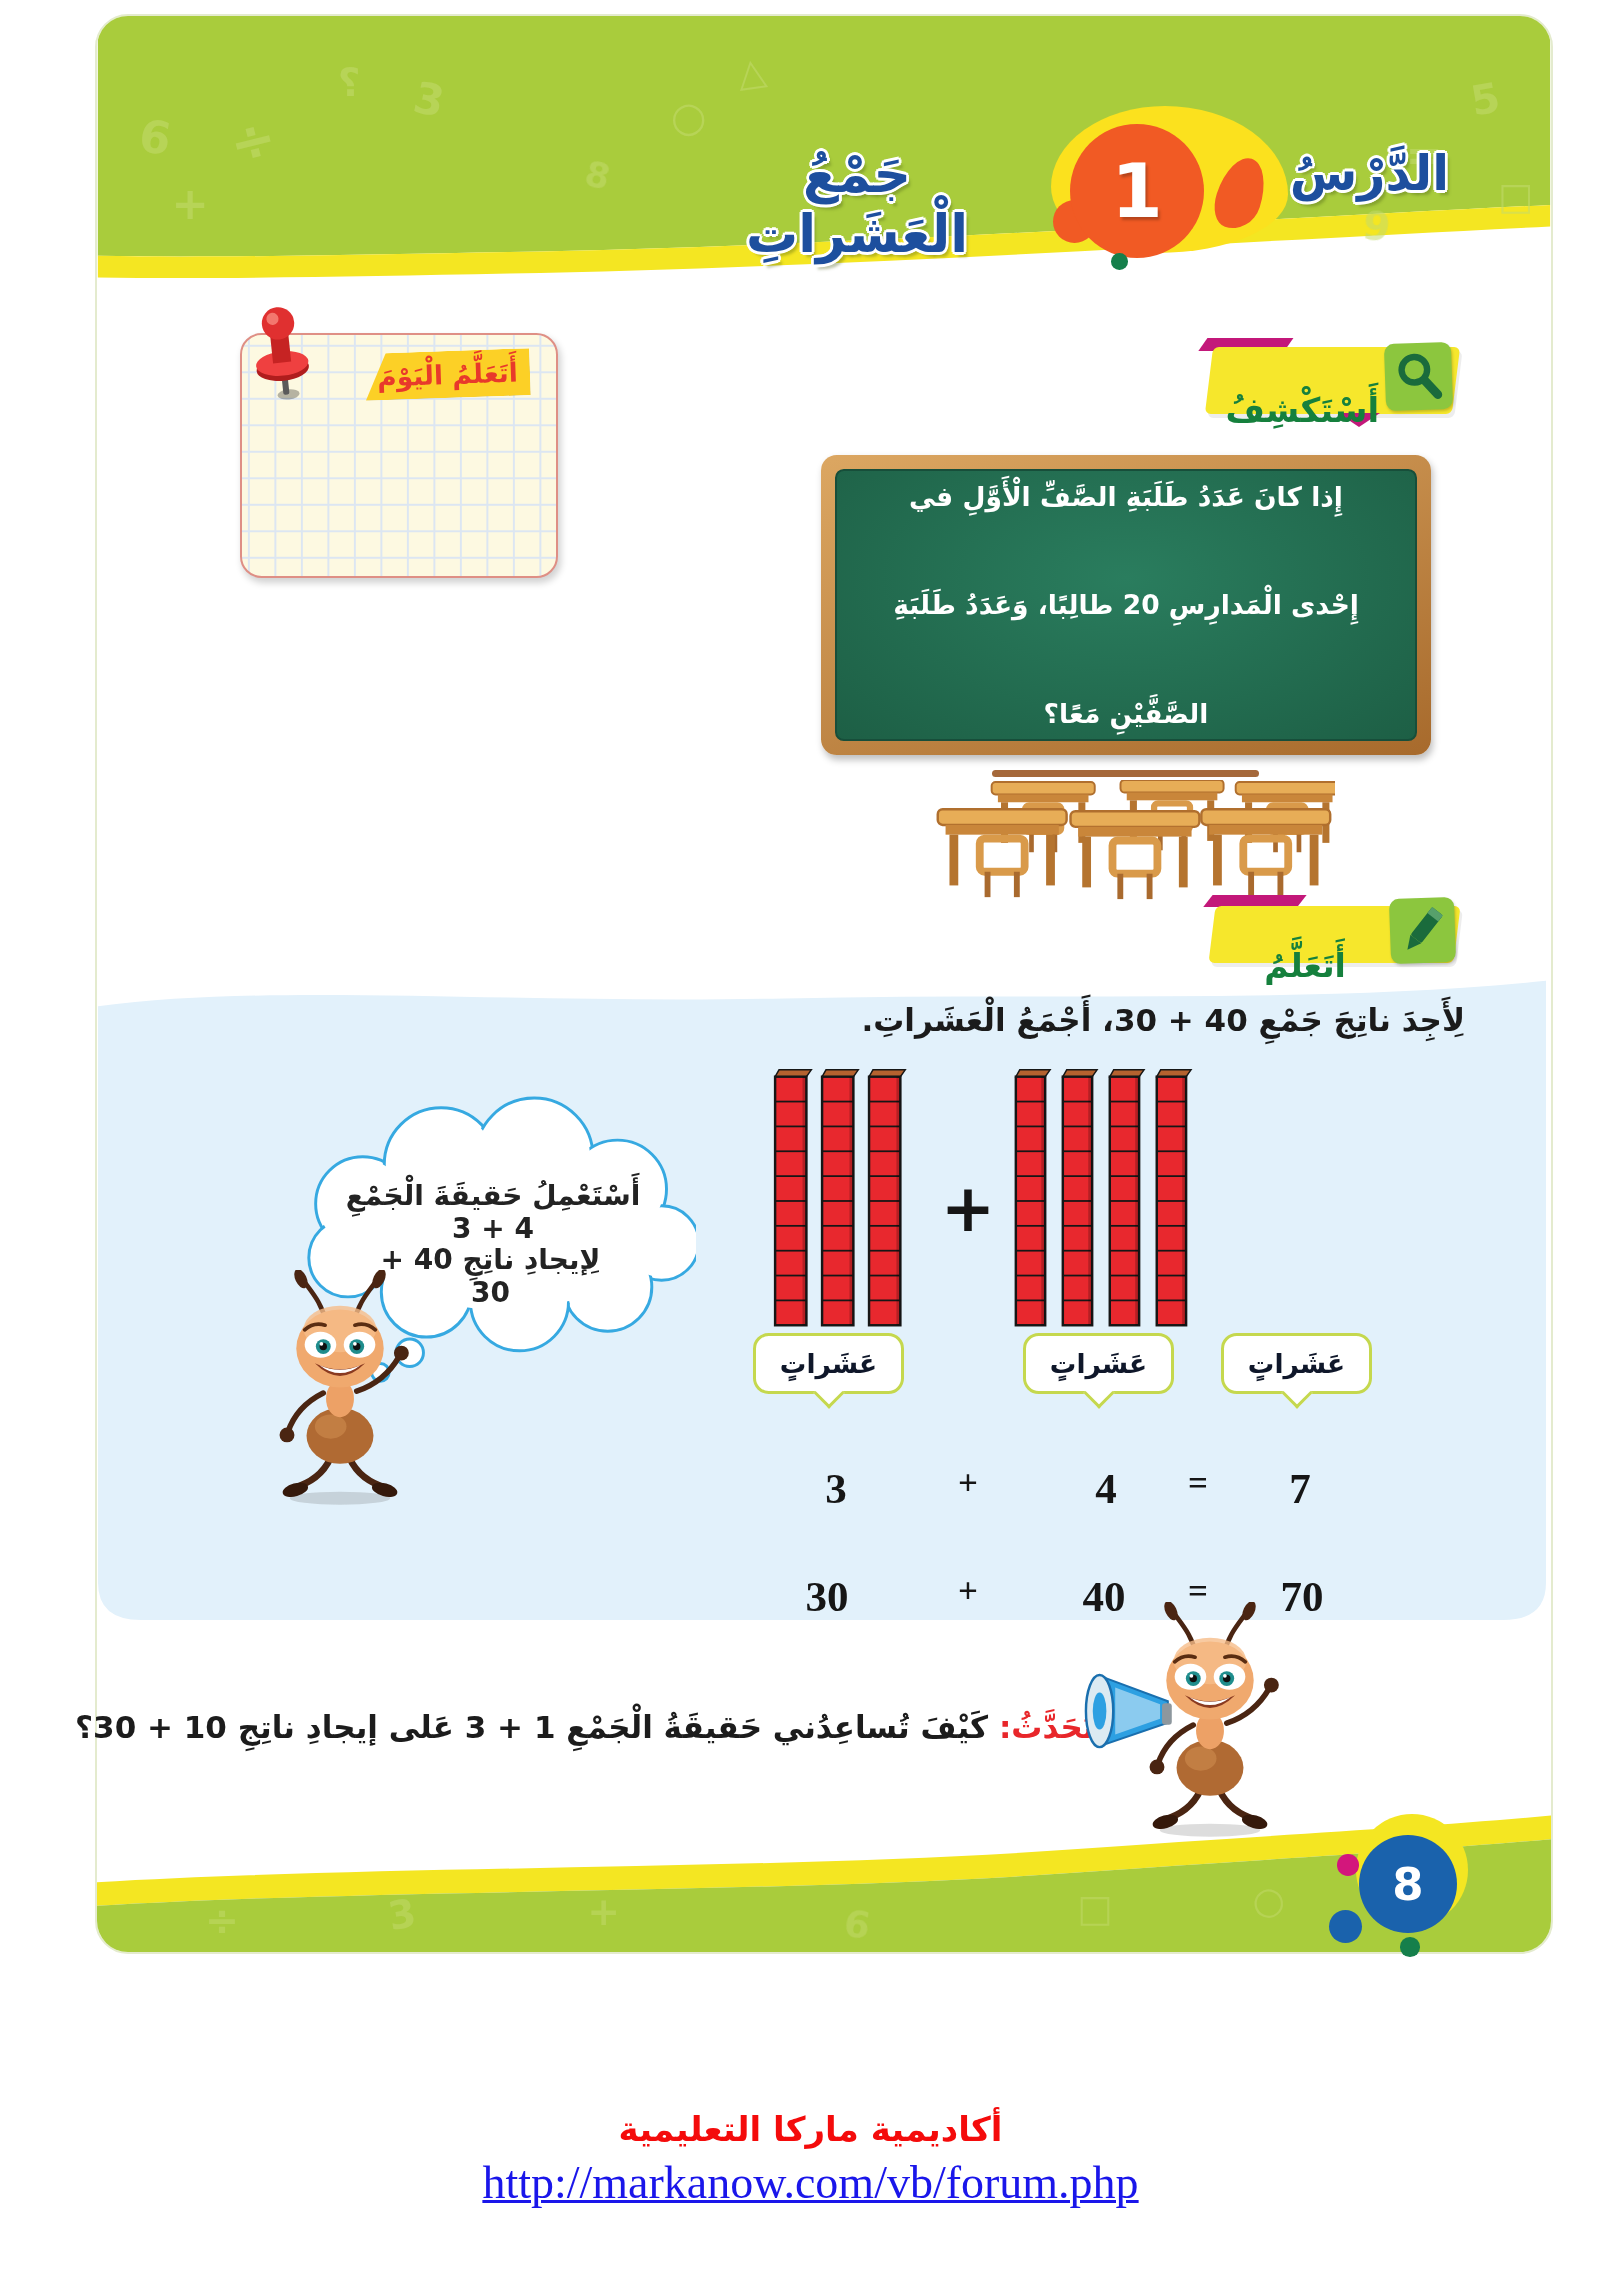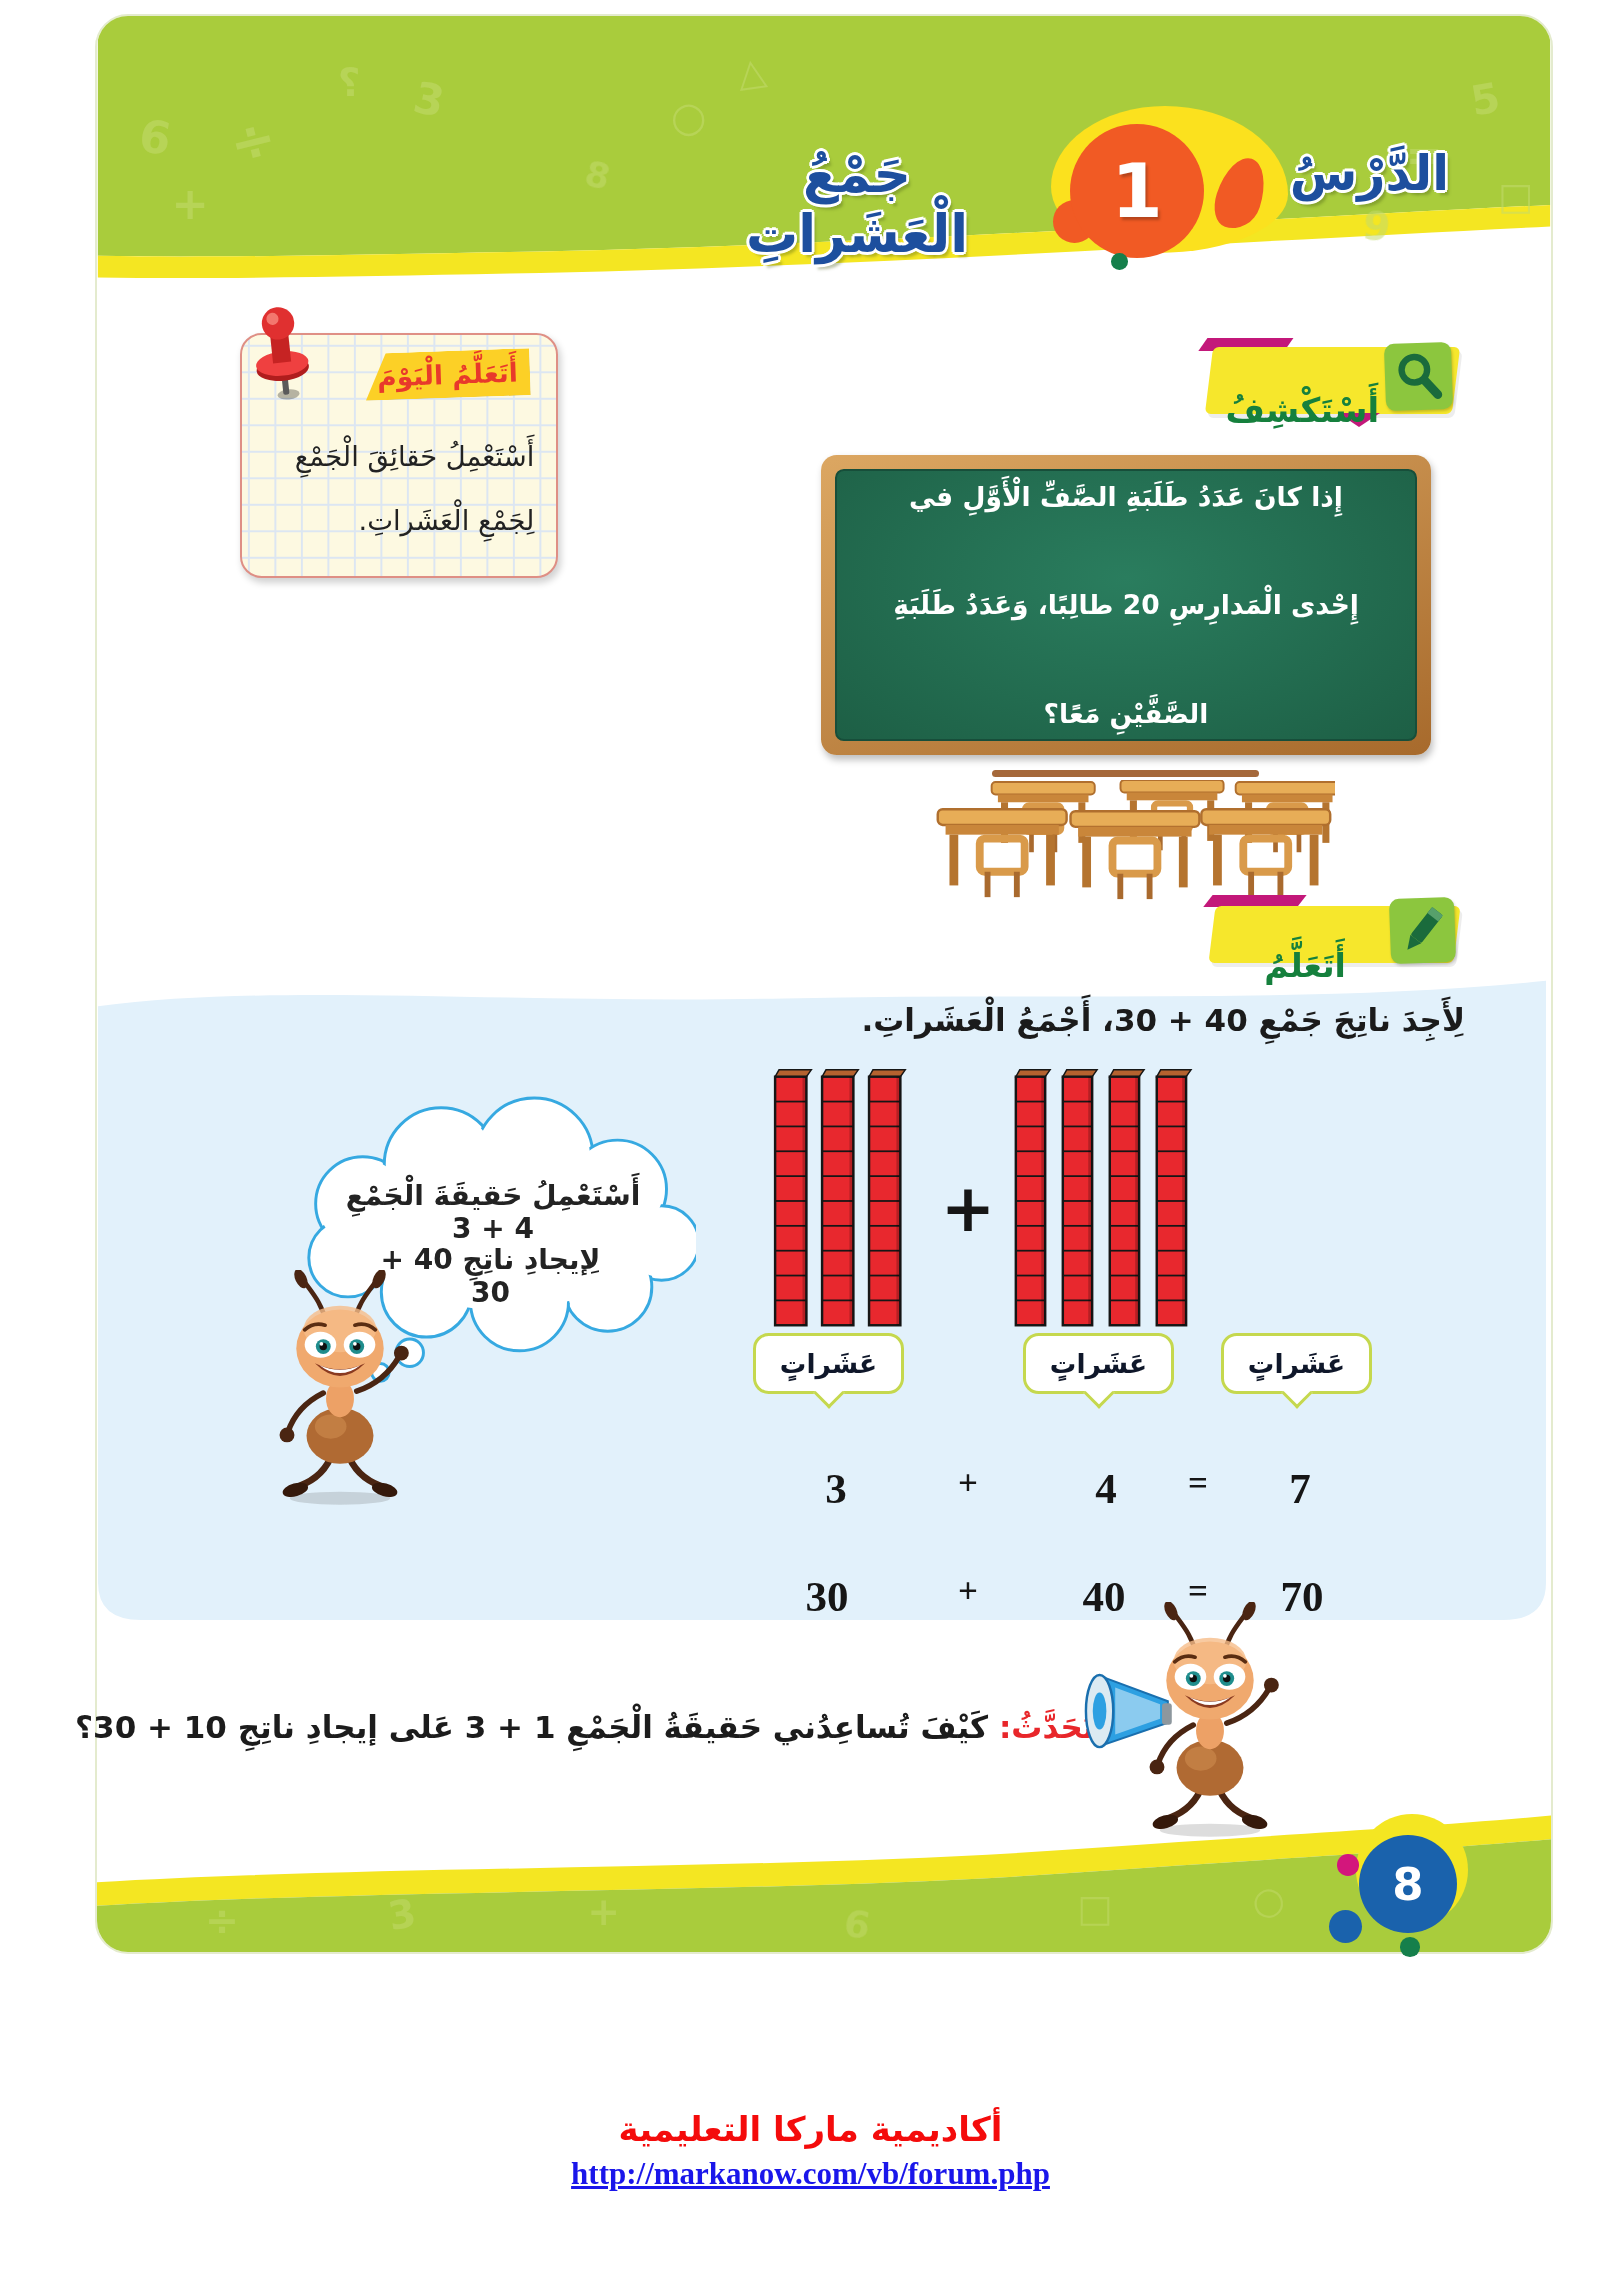--- a/index.html
+++ b/index.html
@@ -57,21 +57,21 @@
   .bubble-line{position:absolute;text-align:center;font-size:28px;font-weight:bold;
       color:#232323;direction:rtl;}
   .talk-line{position:absolute;direction:rtl;white-space:nowrap;font-size:31px;
       font-weight:bold;color:#1c1c1c;}
   .talk-label{color:#e8262a;}
   .pgnum{position:absolute;color:#fff;font-size:45px;font-weight:bold;}
   .footer-academy{position:absolute;left:0;width:100%;top:2109px;text-align:center;
       color:#f40b0b;font-weight:bold;font-size:34px;direction:rtl;}
   .footer-url{position:absolute;left:0;width:100%;top:2156px;text-align:center;
       font-family:"Liberation Serif","DejaVu Serif",serif;
-      color:#1a16ea;font-weight:bold;font-size:31px;}
+      color:#1a16ea;font-weight:normal;font-size:46px;}
   .footer-url a{color:#1a16ea;text-decoration:underline;text-decoration-thickness:2.9px;cursor:pointer;}
 </style>
 </head>
 <body>
 
 <svg width="0" height="0" style="position:absolute">
   <defs>
     <g id="ant-g">
       <ellipse cx="100" cy="245" rx="54" ry="7" fill="rgba(100,100,100,.22)"></ellipse>
       <path d="M86,58 C80,34 70,24 60,10" stroke="#4a2512" stroke-width="5" fill="none" stroke-linecap="round"></path>
@@ -150,24 +150,20 @@
 <div class="circle" style="left:1117px;top:159px;width:20.6px;height:20.6px;background:#d3167c"></div>
 <div class="circle" style="left:1070px;top:124px;width:134px;height:134px;background:#f15a24;display:flex;align-items:center;justify-content:center">
   <span style="color:#fff;font-size:74px;font-weight:bold;text-shadow:2px 2.9px 2.9px rgba(0,0,0,.25)">1</span>
 </div>
 <div class="circle" style="left:1111px;top:253px;width:16.7px;height:16.7px;background:#157f4b"></div>
 
 <div class="abs hdr" style="left:720px;top:144px;width:274px;text-align:center;font-size:52px;direction:rtl">جَمْعُ الْعَشَراتِ</div>
 
 <div class="today-box">
   <div class="today-banner">أَتَعَلَّمُ الْيَوْمَ</div>
-  <div class="today-text">
-    <div>أَسْتَعْمِلُ حَقائِقَ الْجَمْعِ</div>
-    <div>لِجَمْعِ الْعَشَراتِ.</div>
-  </div>
 </div>
 <svg class="abs" style="left:245px;top:306px" width="73" height="96" viewBox="0 0 70 95">
   <g transform="rotate(-6 35 50)">
     <ellipse cx="38" cy="88" rx="11" ry="5" fill="rgba(0,0,0,.28)"></ellipse>
     <rect x="33" y="68" width="6" height="20" rx="2" fill="#5a5a5a"></rect>
     <ellipse cx="35" cy="62" rx="26" ry="12" fill="#b01d1d"></ellipse>
     <ellipse cx="35" cy="57" rx="26" ry="12" fill="#ef4040"></ellipse>
     <rect x="26" y="28" width="18" height="28" fill="#c62323"></rect>
     <circle cx="35" cy="17" r="16" fill="#e03030"></circle>
     <circle cx="30" cy="12" r="6" fill="#f88a7e" opacity=".8"></circle>

